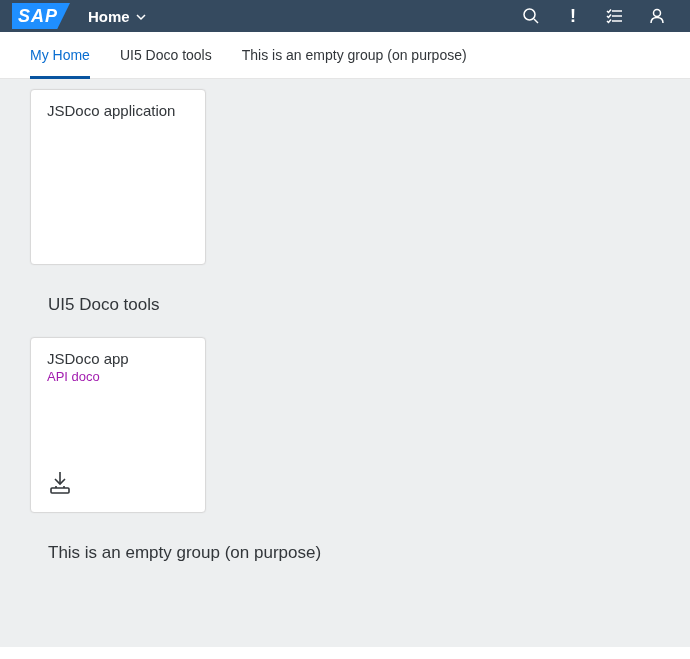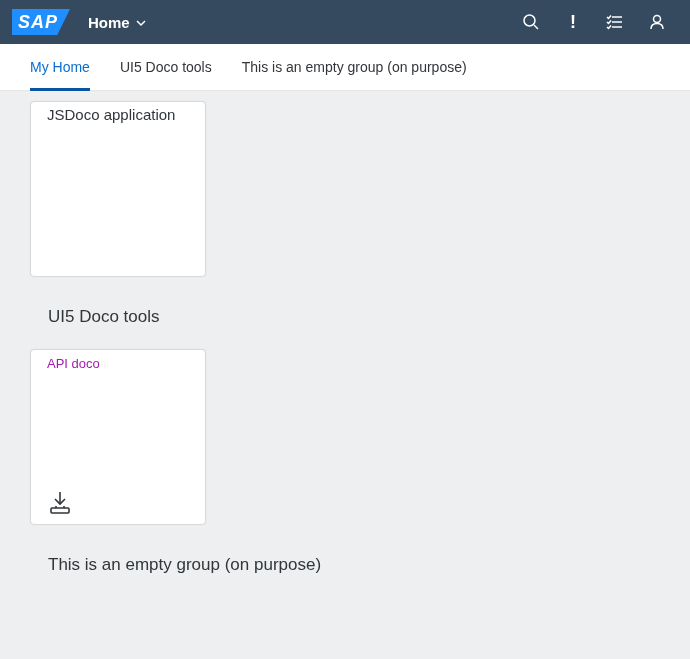--- a/index.html
+++ b/index.html
@@ -6,21 +6,21 @@
     body {
       font-family: "72", Arial, Helvetica, sans-serif;
       background: #fff;
       width: 690px;
       height: 659px;
       overflow: hidden;
       position: relative;
     }
     .shell-header {
       background: #354a5f;
-      height: 44px;
+      height: 32px;
       display: flex;
       align-items: center;
       padding: 0 12px;
       color: #fff;
     }
     .sap-logo {
       background: #1f8fff;
       color: #fff;
       font-weight: 700;
       font-size: 18px;
@@ -80,21 +80,21 @@
       padding: 10px 30px 40px 30px;
       overflow-y: auto;
       position: relative;
     }
     .tile {
       background: #fff;
       width: 176px;
       height: 176px;
       border: 1px solid #d9d9d9;
       border-radius: 4px;
-      padding: 4px 16px;
+      padding: 12px 16px;
       box-shadow: 0 0 2px rgba(0,0,0,0.05);
       display: flex;
       flex-direction: column;
       cursor: pointer;
     }
     .tile-title {
       font-size: 15px;
       color: #32363a;
     }
     .tile-subtitle {
@@ -167,20 +167,21 @@
 
 <div class="content">
 
   <div class="tile">
     <div class="tile-title">JSDoco application</div>
   </div>
 
   <div class="group-title">UI5 Doco tools</div>
 
   <div class="tile">
+    <div class="tile-title">JSDoco app</div>
     <div class="tile-subtitle">API doco</div>
     <div class="tile-footer">
       <svg viewBox="0 0 26 26" width="26" height="26" stroke-width="1.6">
         <line x1="13" y1="2" x2="13" y2="13"></line>
         <polyline points="8,9 13,14 18,9"></polyline>
         <rect x="4" y="18" width="18" height="5" rx="1"></rect>
         <line x1="9" y1="18" x2="9" y2="16"></line>
         <line x1="17" y1="18" x2="17" y2="16"></line>
       </svg>
     </div>

